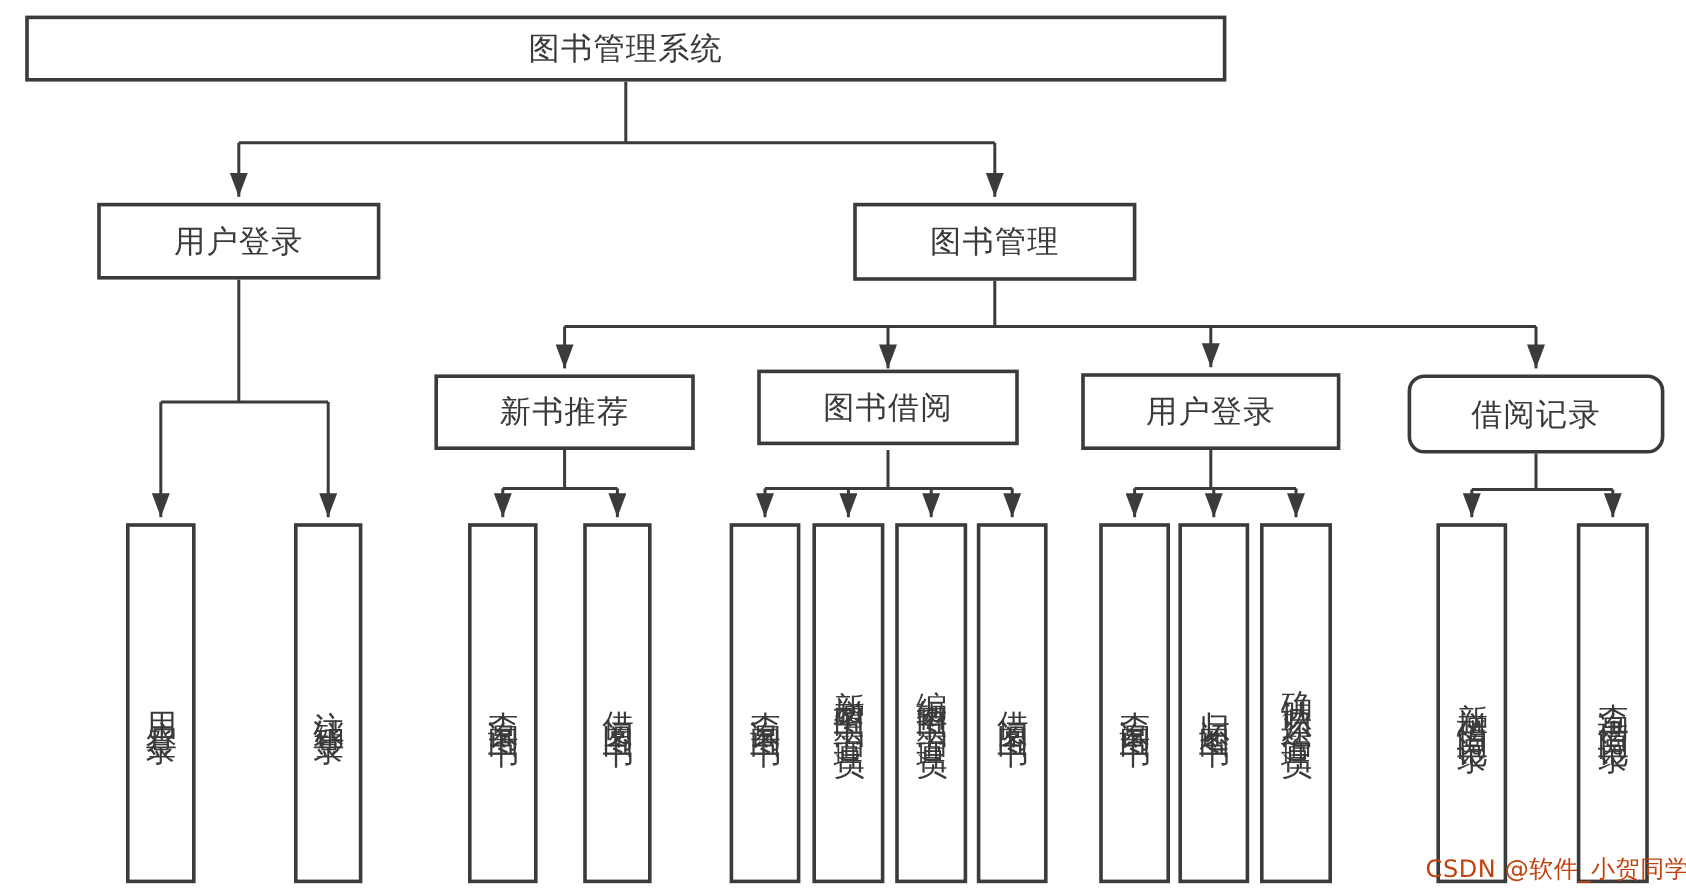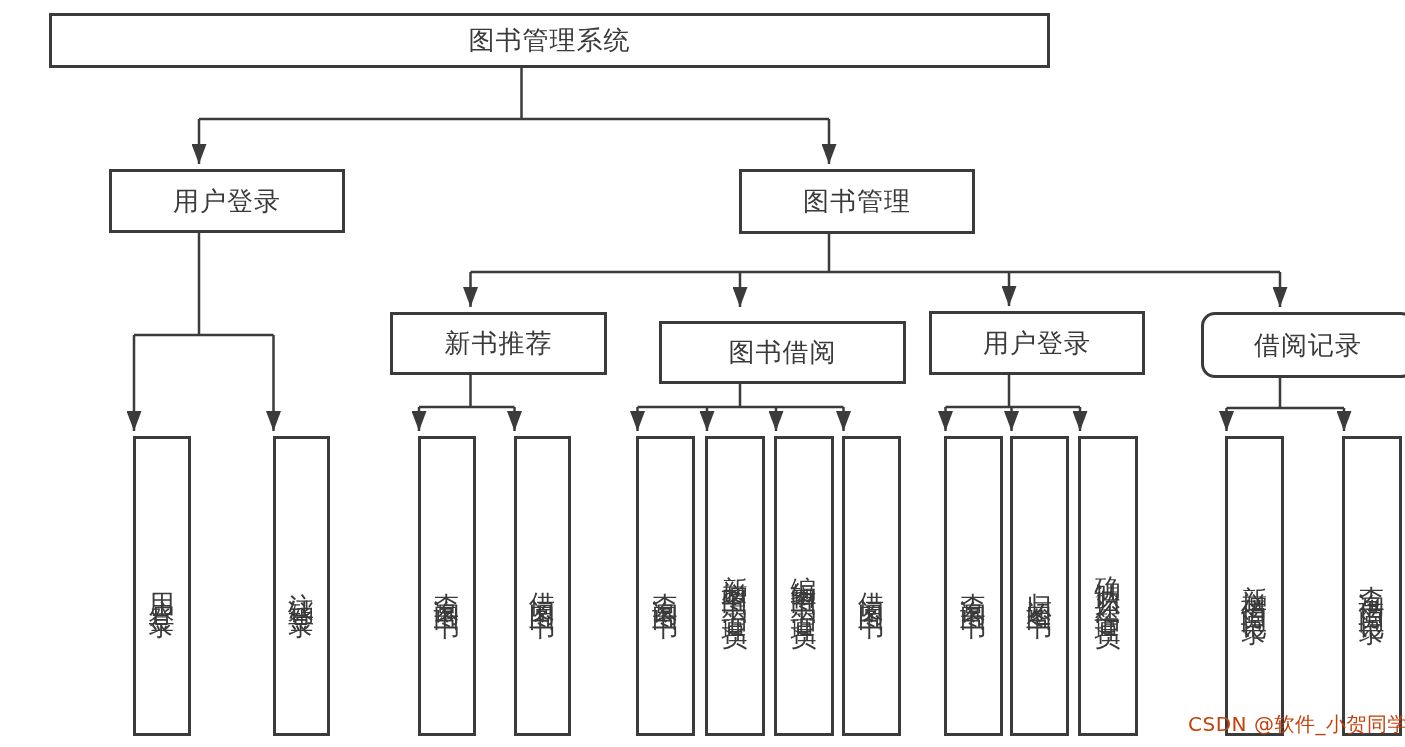--- a/index.html
+++ b/index.html
@@ -19,21 +19,20 @@
   }
   .node {
     position: absolute;
     box-sizing: border-box;
     border: 3px solid #3b3b3b;
     background: #ffffff;
     display: flex;
     align-items: center;
     justify-content: center;
     color: #3a3a3a;
-    margin-left: 28px;
   }
   .h-node { font-size: 26px; letter-spacing: 1px; white-space: nowrap; }
   .leaf {
     writing-mode: vertical-rl;
     text-orientation: mixed;
     font-size: 26px;
     letter-spacing: 7px;
     line-height: 1;
     white-space: nowrap;
   }
@@ -96,21 +95,21 @@
       <line x1="1344" y1="408" x2="1344" y2="431" marker-end="url(#arr)"></line>
     </g>
   </svg>
 
   <div class="node h-node" style="left:21px; top:13px; width:1001px; height:55px;">图书管理系统</div>
 
   <div class="node h-node" style="left:81px; top:169px; width:236px; height:64px;">用户登录</div>
   <div class="node h-node" style="left:711px; top:169px; width:236px; height:65px;">图书管理</div>
 
   <div class="node h-node" style="left:362px; top:312px; width:217px; height:63px;">新书推荐</div>
-  <div class="node h-node" style="left:631px; top:321px; width:247px; height:63px;">图书借阅</div>
+  <div class="node h-node" style="left:631px; top:308px; width:218px; height:63px;">图书借阅</div>
   <div class="node h-node" style="left:901px; top:311px; width:216px; height:64px;">用户登录</div>
   <div class="node h-node" style="left:1173px; top:312px; width:214px; height:66px;border-radius:14px;">借阅记录</div>
 
   <div class="node leaf" style="left:105px; top:436px; width:58px; height:300px;">用户登录</div>
   <div class="node leaf" style="left:245px; top:436px; width:57px; height:300px;">注销登录</div>
 
   <div class="node leaf" style="left:390px; top:436px; width:58px; height:300px;">查询图书</div>
   <div class="node leaf" style="left:486px; top:436px; width:57px; height:300px;">借阅图书</div>
 
   <div class="node leaf" style="left:608px; top:436px; width:59px; height:300px;">查询图书</div>

